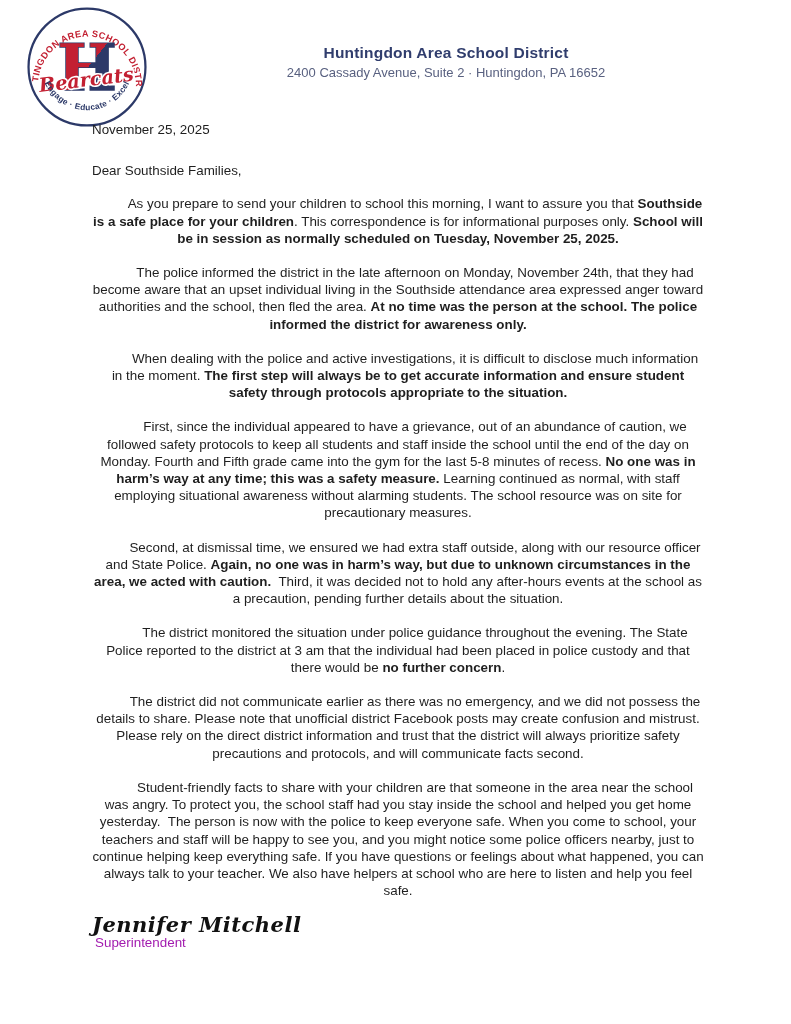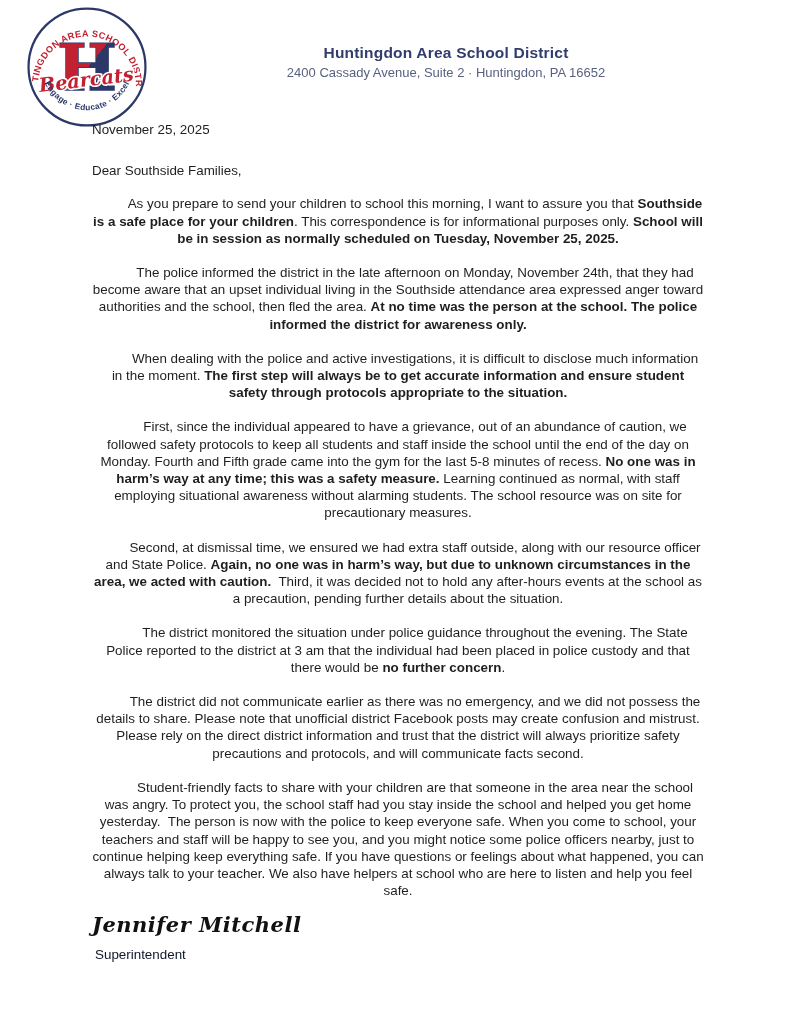--- a/index.html
+++ b/index.html
@@ -62,23 +62,23 @@
   .sig-name {
     margin-top: 9px;
     font-family: "DejaVu Serif", serif;
     font-style: italic;
     font-weight: bold;
     font-size: 21px;
     color: #111111;
     letter-spacing: 0.5px;
   }
   .sig-title {
-    margin-top: 12px;
+    margin-top: 0;
     font-size: 13.4px;
-    color: #0f172a;
+    color: #a21caf;
     padding-left: 3px;
   }
 </style>
 </head>
 <body>
 
 <div class="page">
 
   <div class="logo-wrap">
     <svg viewBox="0 0 120 120" width="122" height="122">

